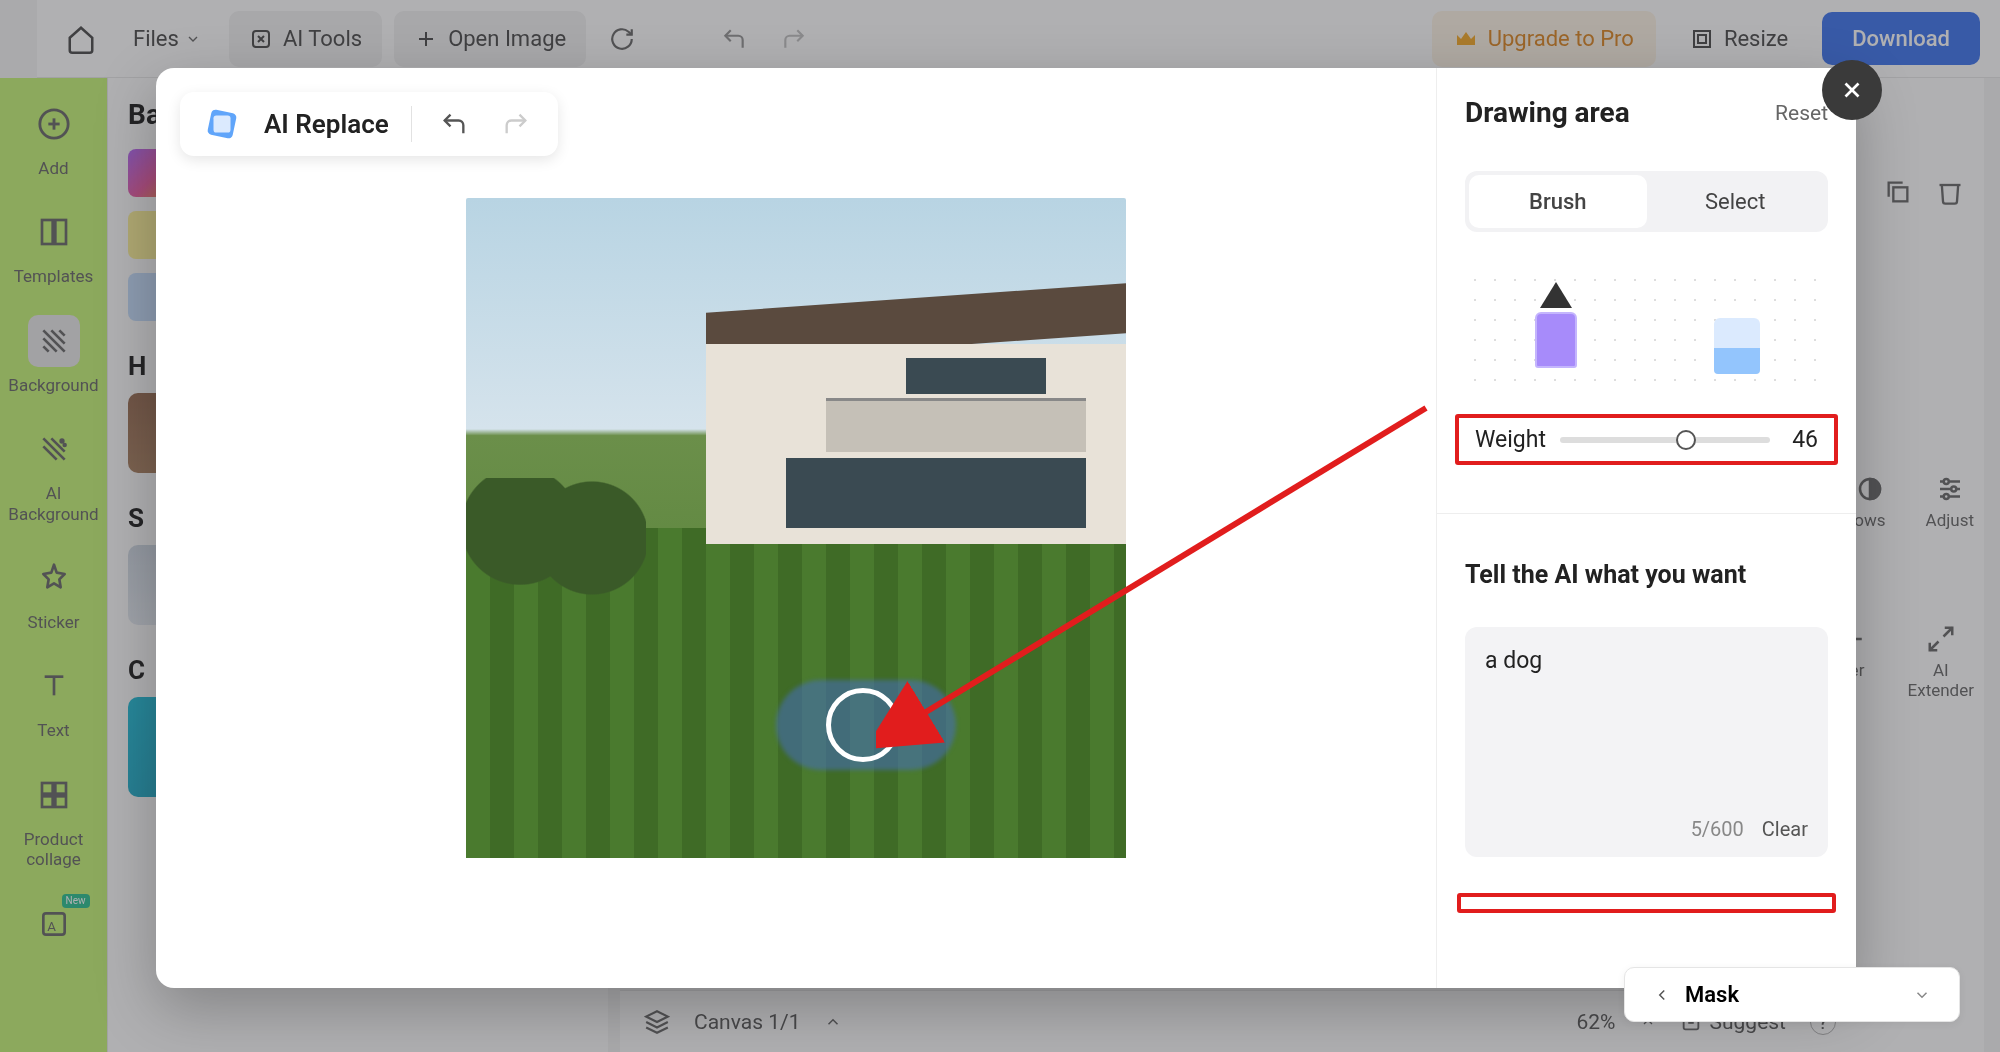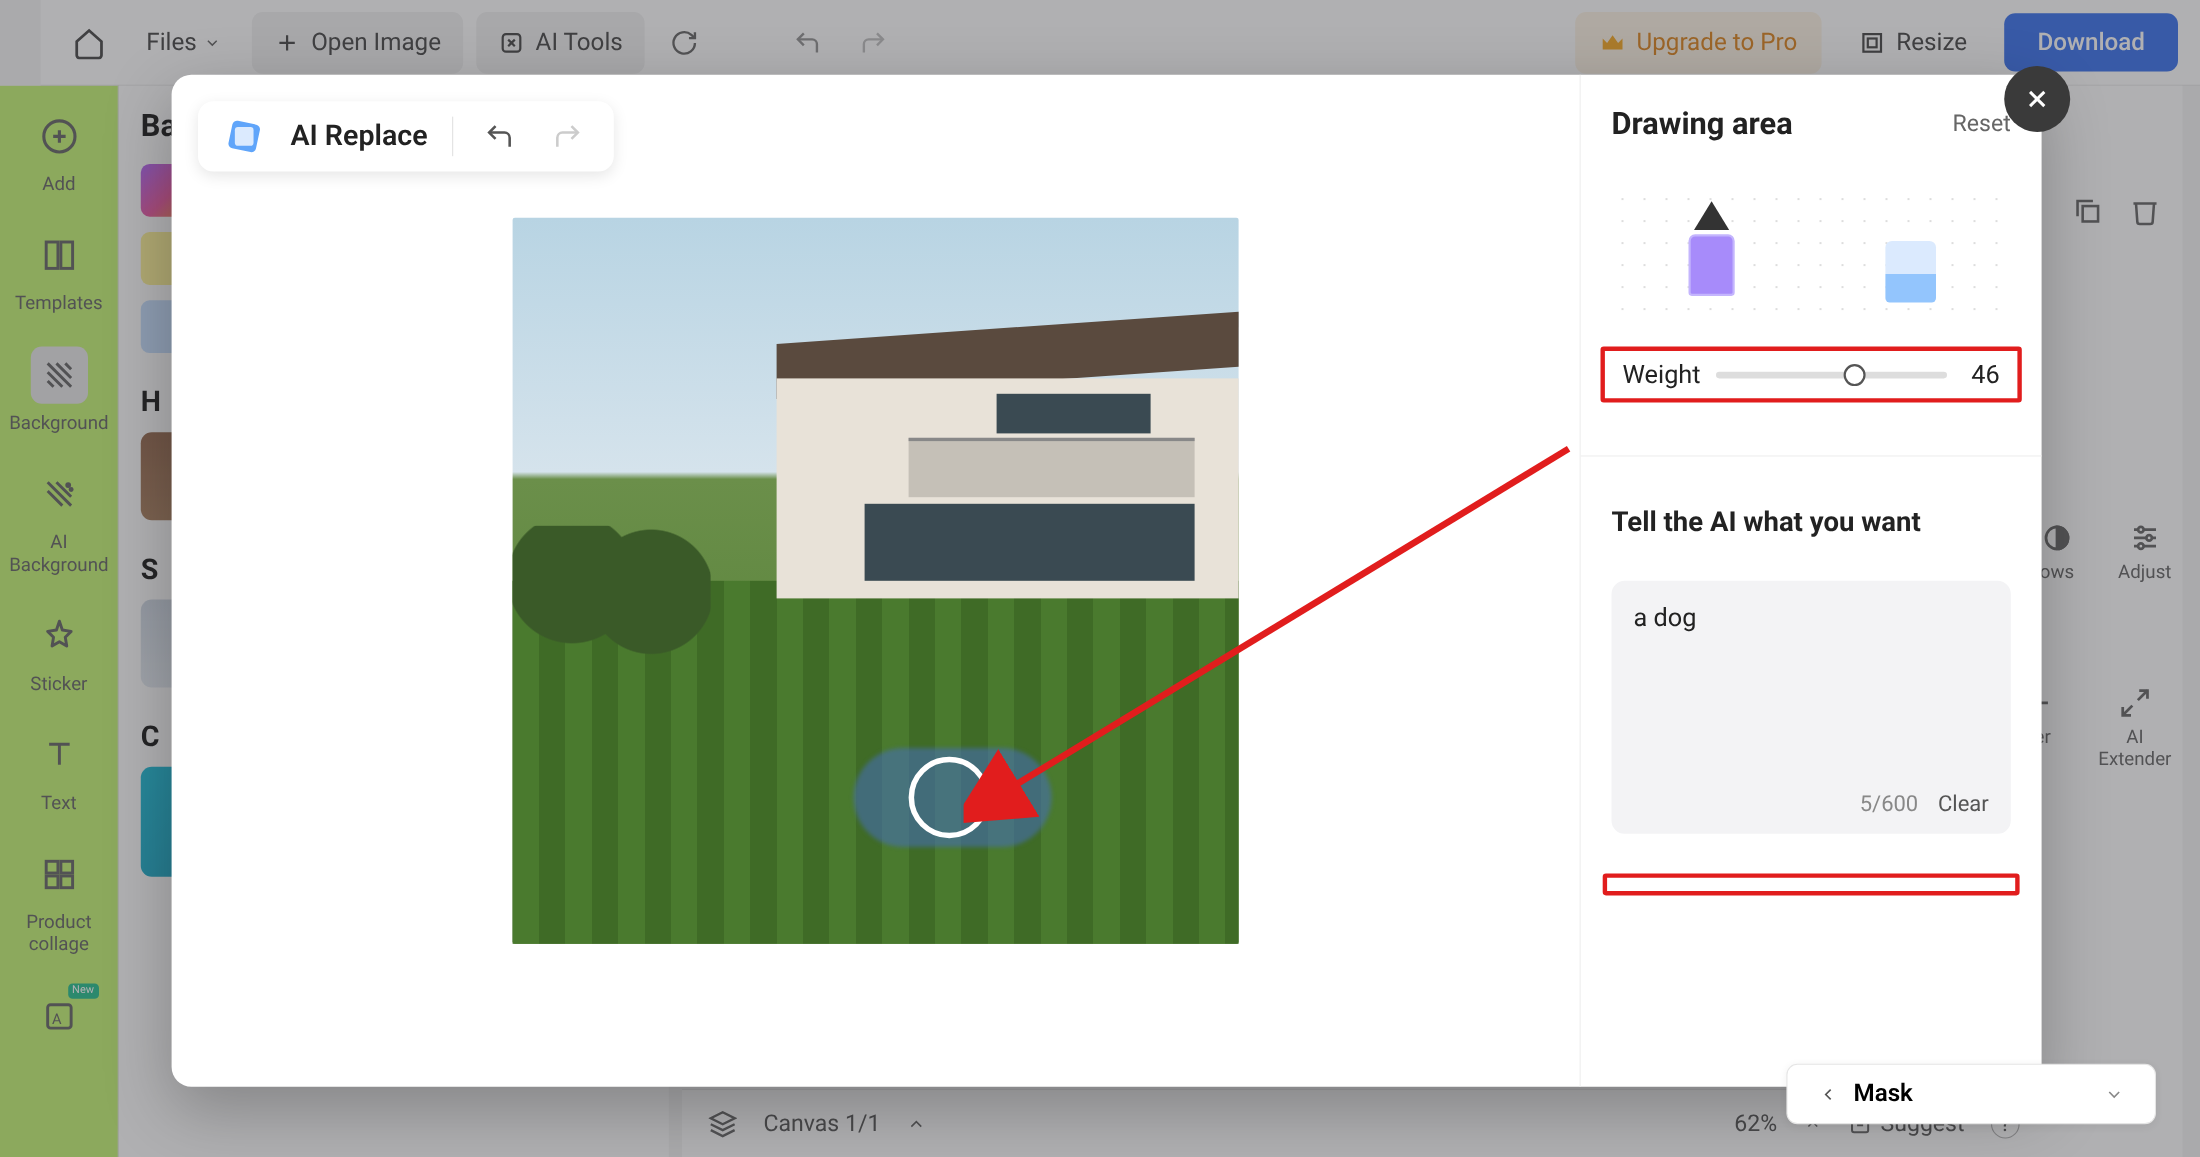--- a/index.html
+++ b/index.html
@@ -112,31 +112,31 @@
       </svg>
   </div>
   <div class="files-btn">
     <span>Files</span>
     <svg width="16" height="16" viewBox="0 0 24 24" fill="none" stroke="#555" stroke-width="2">
         <polyline points="6 9 12 15 18 9"></polyline>
       </svg>
   </div>
   <div class="tb-btn">
     <svg width="24" height="24" viewBox="0 0 24 24" fill="none" stroke="#333" stroke-width="2">
+        <rect x="4" y="4" width="16" height="16" rx="3"></rect>
+        <path d="M9 9l6 6M15 9l-6 6"></path>
+      </svg>
+    <span>AI Tools</span>
+  </div>
+  <div class="tb-btn">
+    <svg width="24" height="24" viewBox="0 0 24 24" fill="none" stroke="#333" stroke-width="2">
         <line x1="12" y1="5" x2="12" y2="19"></line>
         <line x1="5" y1="12" x2="19" y2="12"></line>
       </svg>
     <span>Open Image</span>
-  </div>
-  <div class="tb-btn">
-    <svg width="24" height="24" viewBox="0 0 24 24" fill="none" stroke="#333" stroke-width="2">
-        <rect x="4" y="4" width="16" height="16" rx="3"></rect>
-        <path d="M9 9l6 6M15 9l-6 6"></path>
-      </svg>
-    <span>AI Tools</span>
   </div>
   <div class="tb-icon-btn">
     <svg width="26" height="26" viewBox="0 0 24 24" fill="none" stroke="#555" stroke-width="2">
         <path d="M21 12a9 9 0 1 1-3-6.7L21 8"></path>
         <polyline points="21 3 21 8 16 8"></polyline>
       </svg>
   </div>
   <div style="width:40px"></div>
   <div class="tb-icon-btn">
     <svg width="26" height="26" viewBox="0 0 24 24" fill="none" stroke="#888" stroke-width="2">
@@ -417,20 +417,24 @@
         </defs>
       <line x1="550" y1="10" x2="40" y2="320" stroke="#e11d1d" stroke-width="6" marker-end="url(#ah)"></line>
     </svg>
   </div>
 
   <div class="modal-right">
     <div class="mr-header">
       <span class="mr-title">Drawing area</span>
       <span class="mr-reset">Reset</span>
     </div>
+    <div class="seg">
+      <div class="seg-btn active">Brush</div>
+      <div class="seg-btn">Select</div>
+    </div>
     <div class="tool-icons">
       <div class="tool-draw">
         <div class="pen-tip"></div>
         <div class="pen-body"></div>
       </div>
       <div class="tool-draw">
         <div class="eraser-top"></div>
         <div class="eraser-bot"></div>
       </div>
     </div>

